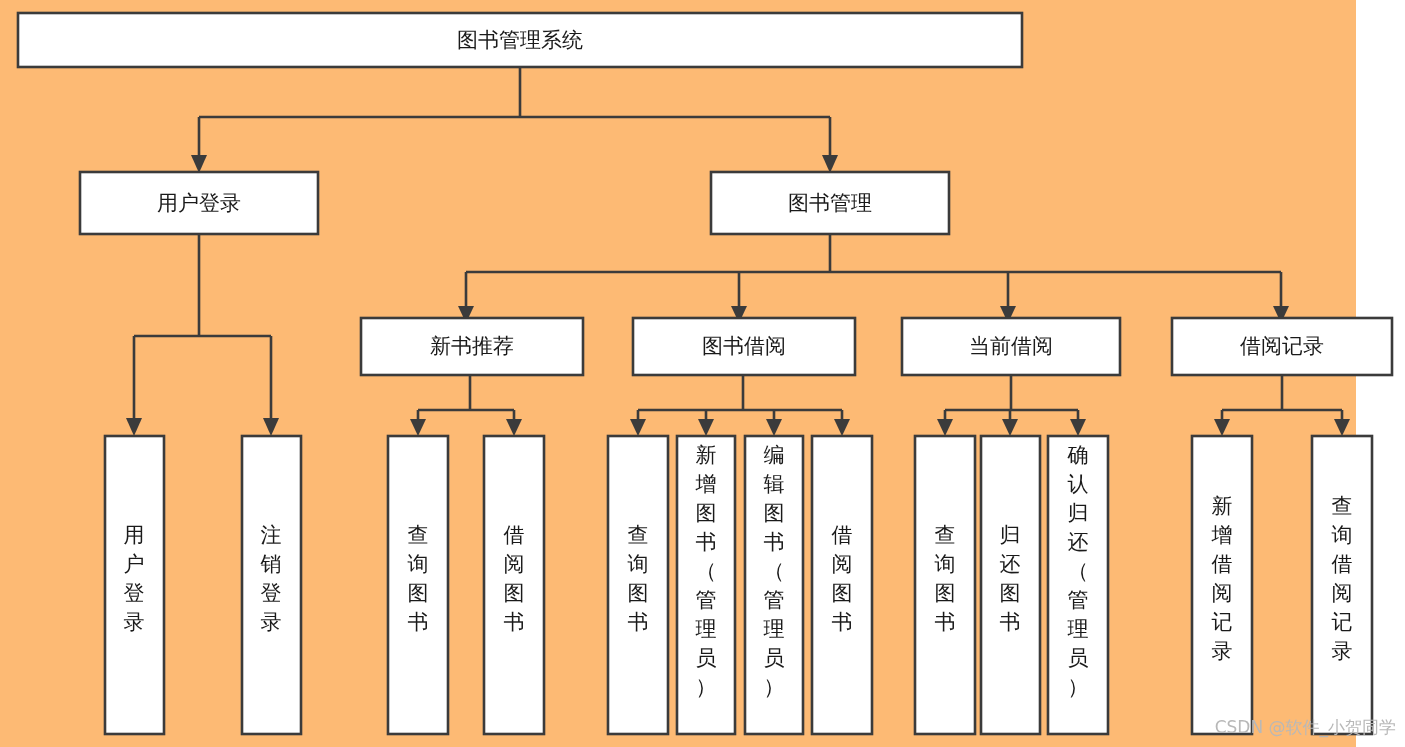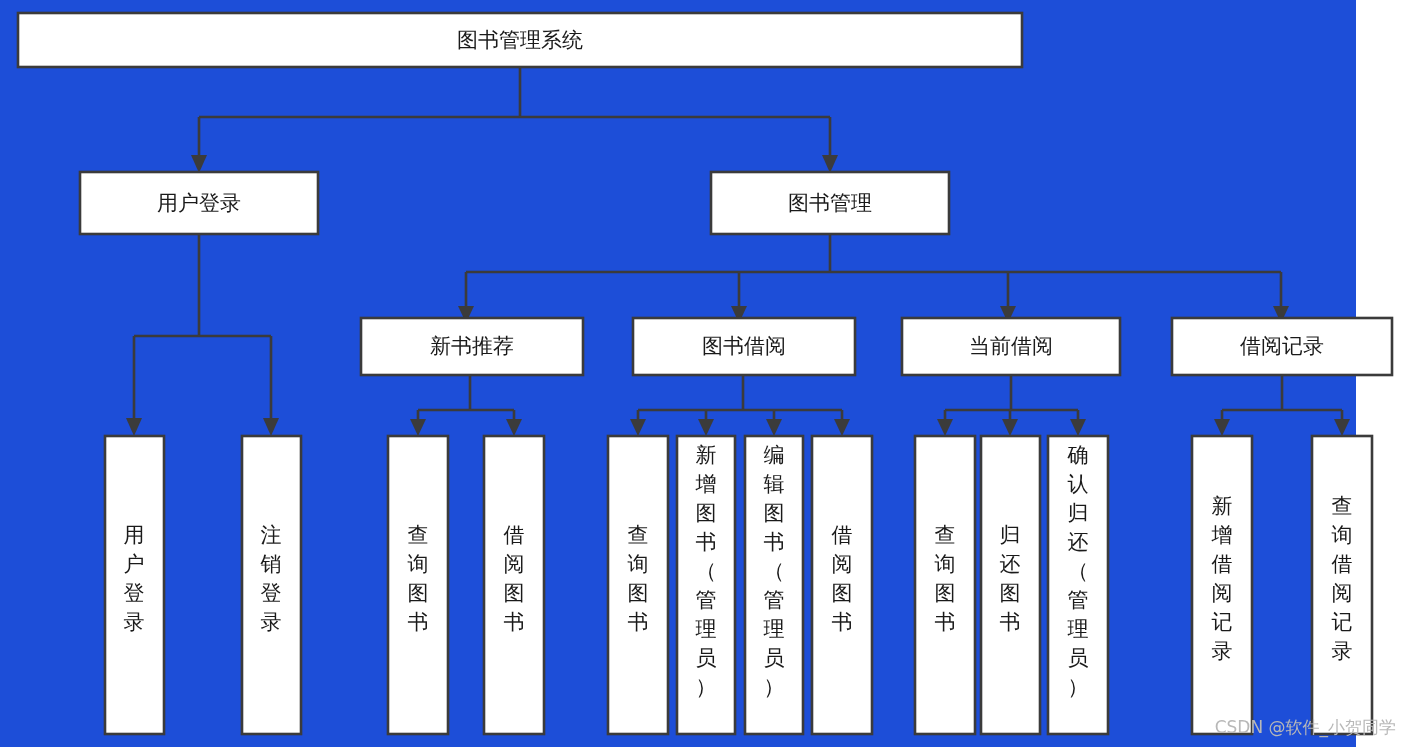--- a/index.html
+++ b/index.html
@@ -11,21 +11,21 @@
   body {
     width: 1405px;
     height: 747px;
     font-family: "DejaVu Sans", "Liberation Sans", sans-serif;
     overflow: hidden;
   }
   #diagram-root {
     position: relative;
     width: 1356px;
     height: 747px;
-    background: #1d4ed8;
+    background: #fdba74;
     text-decoration: underline;
   }
   svg#diagram-svg {
     position: absolute;
     top: 0;
     left: 0;
     width: 1405px;
     height: 747px;
     display: block;
   }

